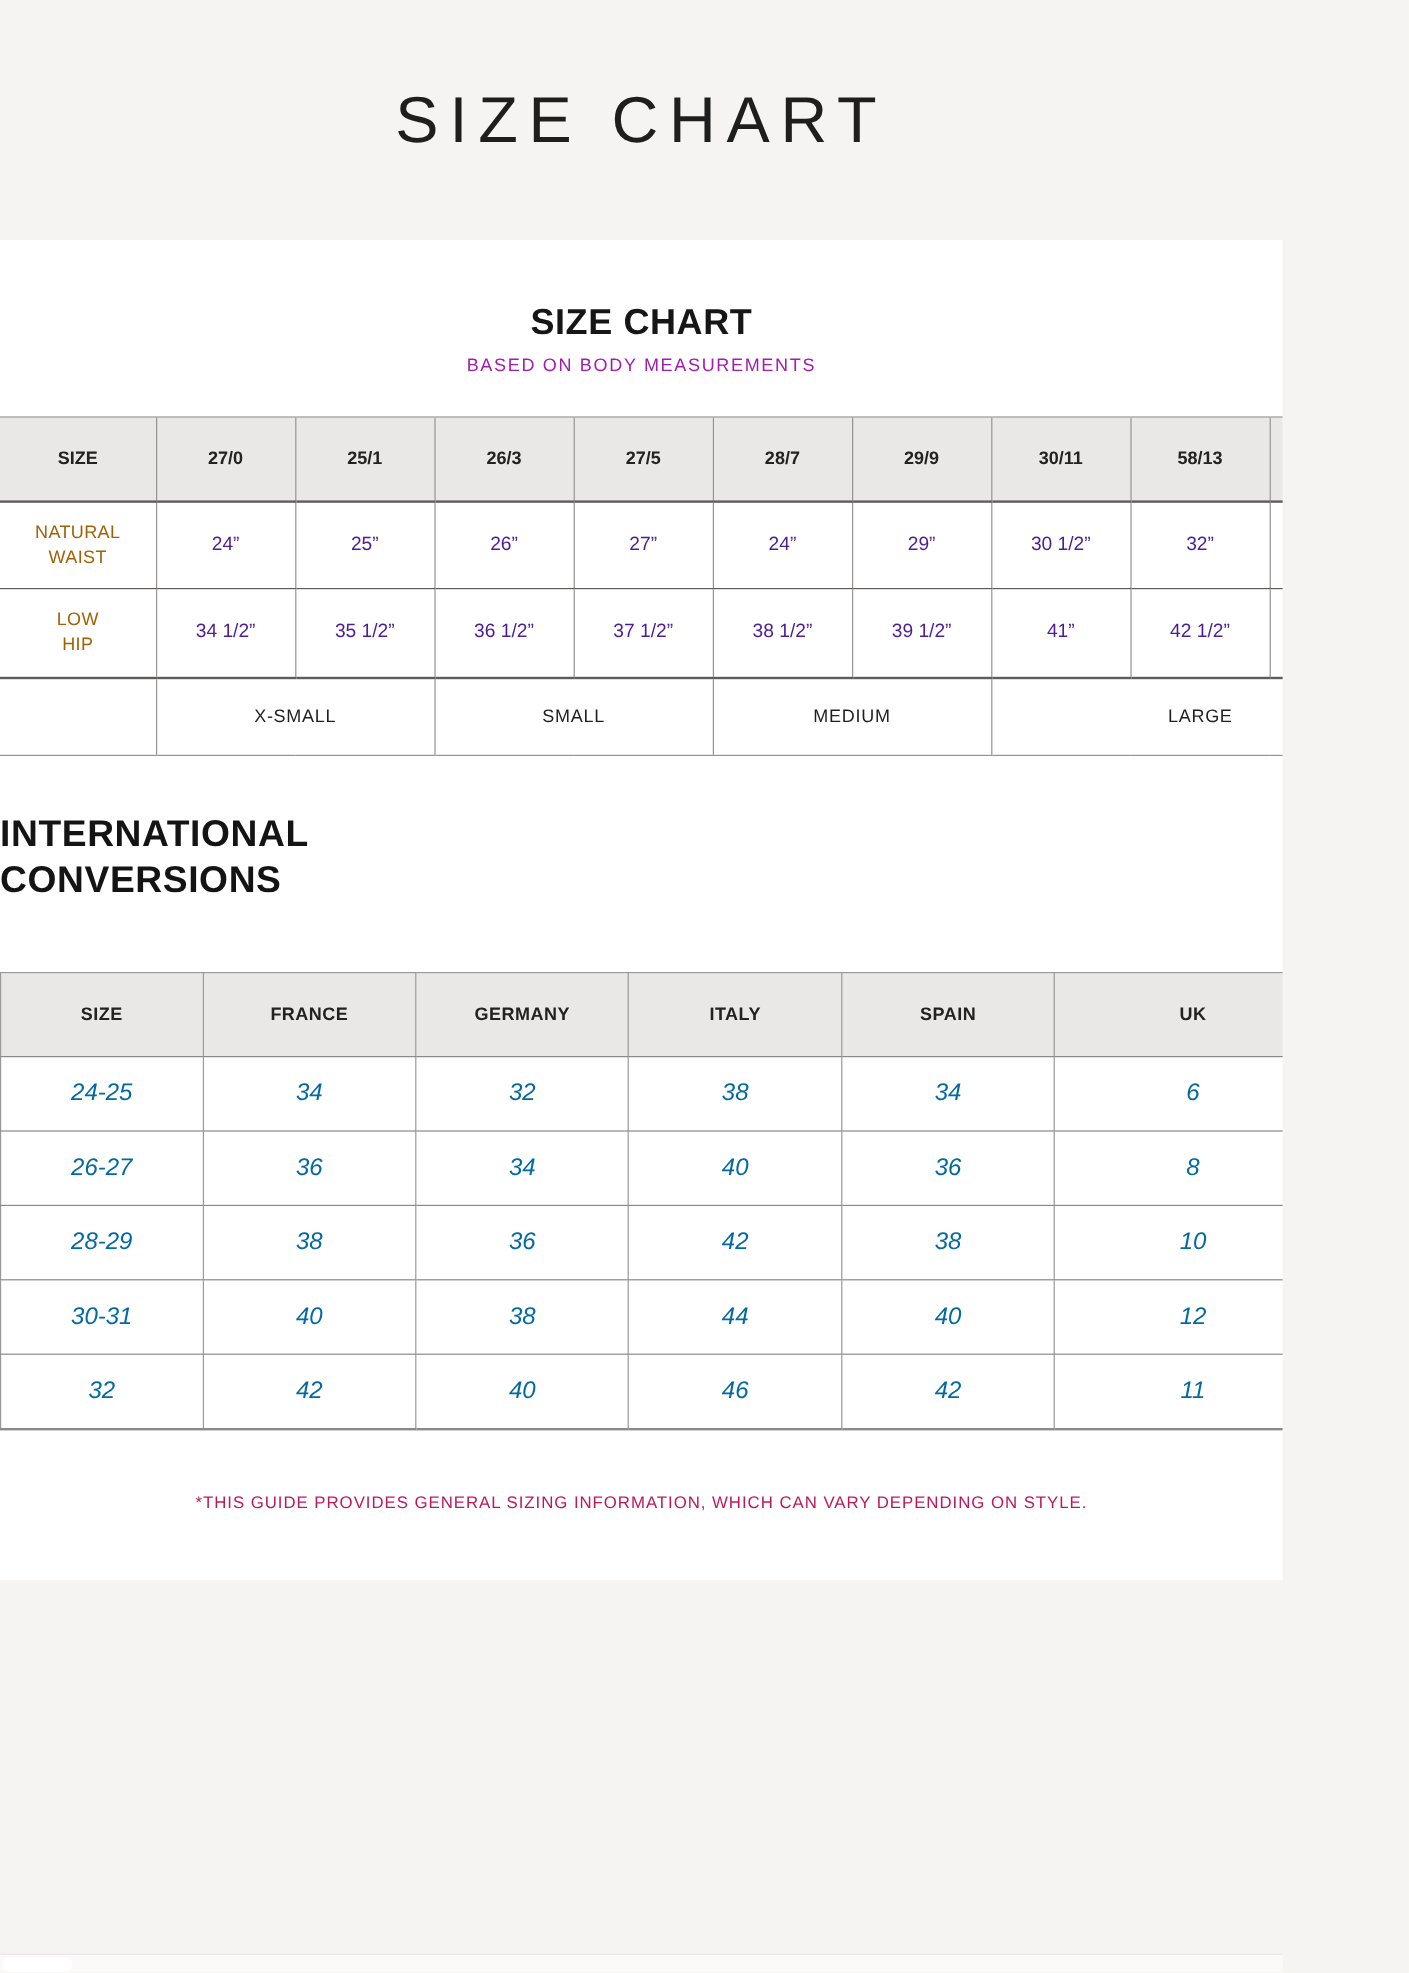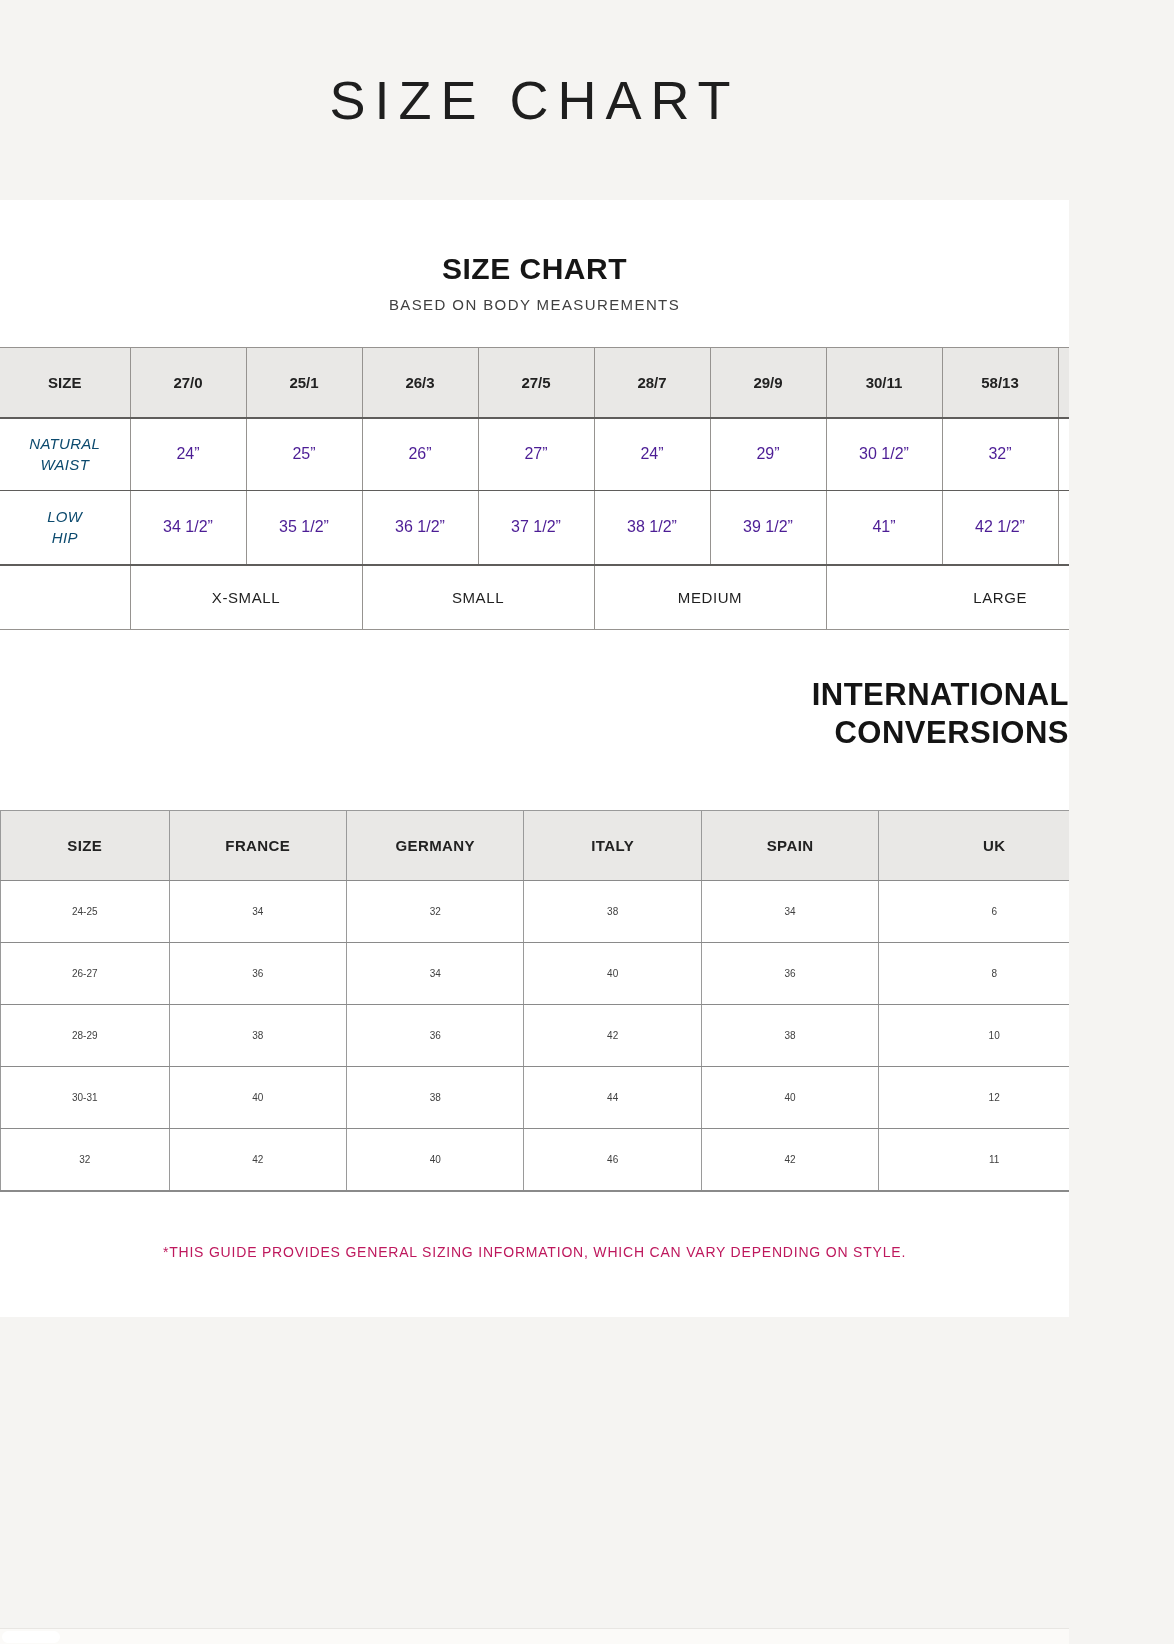--- a/index.html
+++ b/index.html
@@ -45,21 +45,21 @@
     font-weight: 700;
     letter-spacing: 0.5px;
     color: #161616;
   }
   .section-subtitle {
     margin-top: 10px;
     text-align: center;
     font-size: 15px;
     font-weight: 400;
     letter-spacing: 1.4px;
-    color: #404040;
+    color: #a21caf;
   }
 
   
   table.t1 {
     margin-top: 34px;
     width: 1174px;
     border-collapse: collapse;
     table-layout: fixed;
   }
   table.t1 col.c-label { width: 130px; }
@@ -80,38 +80,37 @@
     border-bottom: 2px solid #5f5d5b;
     font-size: 15px;
     font-weight: 700;
     color: #222222;
   }
   .t1 tr.t1-waist td, .t1 tr.t1-waist th { height: 73px; border-bottom: 1px solid #5f5d5b; }
   .t1 tr.t1-hip td,   .t1 tr.t1-hip th   { height: 74px; border-bottom: 2px solid #5f5d5b; }
   .t1 th.rowlabel {
     font-size: 15px;
     font-weight: 400;
-    color: #0c4a6e;
+    color: #a16207;
     letter-spacing: 0.3px;
-    font-style: italic;
   }
   .t1 .lbl-line { display: block; line-height: 21px; }
   .t1 tr.t1-groups td {
     height: 65px;
     border-bottom: 1px solid #969390;
     font-size: 15px;
     font-weight: 400;
     letter-spacing: 0.6px;
     color: #1f1f1f;
   }
 
   
   .intl-title {
     margin-top: 46px;
-    text-align: right;
+    text-align: left;
     font-size: 31px;
     font-weight: 700;
     letter-spacing: 0.5px;
     color: #141414;
     line-height: 38px;
   }
   .intl-title span { display: block; }
 
   table.t2 {
     margin: 58px auto 0 auto;
@@ -131,24 +130,25 @@
     height: 70px;
     background: #e9e8e6;
     font-size: 15px;
     font-weight: 700;
     color: #222222;
     letter-spacing: 0.4px;
     border-bottom: 1px solid #8a8a8a;
   }
   .t2 td {
     height: 62px;
-    font-size: 10px;
-    font-weight: 400;
-    color: #404040;
+    font-size: 20px;
+    font-weight: 400;
+    color: #0369a1;
     border-bottom: 1px solid #8a8a8a;
+    font-style: italic;
   }
   .t2 tr:last-child td { border-bottom: 2px solid #8a8a8a; }
 
   .footnote {
     margin-top: 52px;
     text-align: center;
     font-size: 14px;
     letter-spacing: 0.8px;
     color: #be185d;
   }

